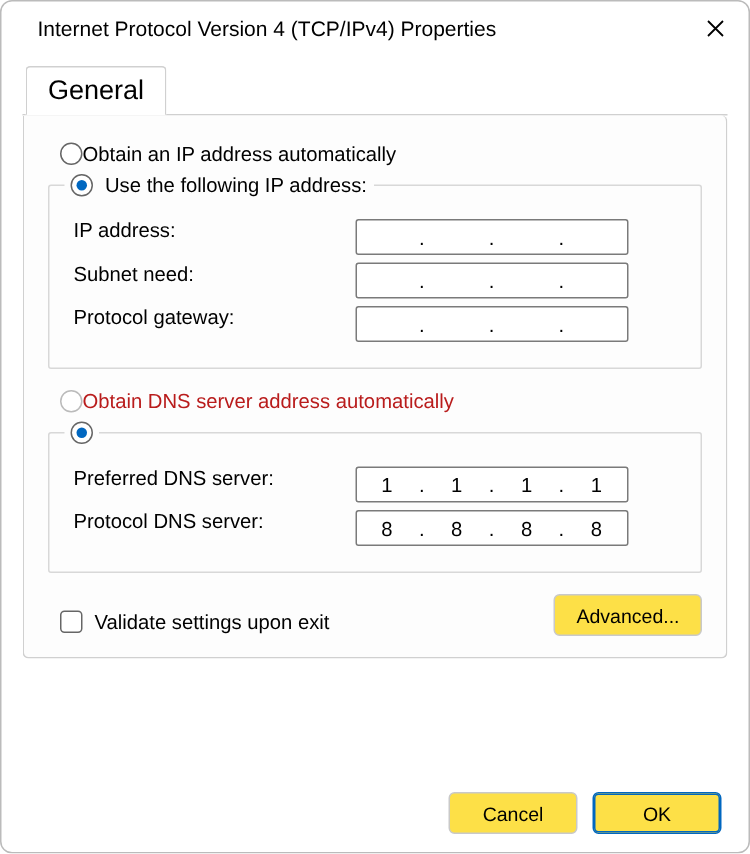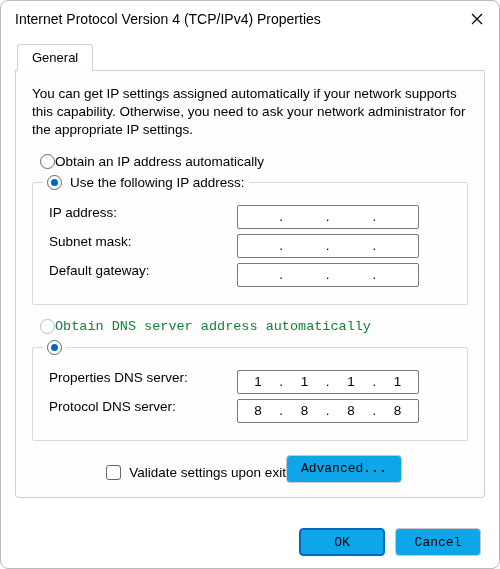--- a/index.html
+++ b/index.html
@@ -15,21 +15,21 @@
     width: 500px; height: 569px;
     border: 1px solid #bbb;
     border-radius: 8px;
     overflow: hidden;
     background: #fff;
     position: relative;
   }
   .titlebar {
     display: flex;
     align-items: center;
-    padding: 6px 10px 4px 14px;
+    padding: 6px 10px 4px 24px;
     height: 34px;
   }
   .titlebar .title {
     flex: 1;
     font-size: 14px;
     color: #000;
   }
   .close-icon {
     width: 24px; height: 24px;
     display: flex; align-items: center; justify-content: center;
@@ -47,21 +47,21 @@
   }
   .tab {
     padding: 5px 14px;
     border: 1px solid #d0d0d0;
     border-bottom: 1px solid #fff;
     border-radius: 3px 3px 0 0;
     background: #fff;
     position: relative;
     top: 1px;
     margin-left: 2px;
-    font-size: 13px;
+    font-size: 18px;
     cursor: pointer;
     text-align: center;
   }
   .tabpanel {
     border: 1px solid #d0d0d0;
     border-top: none;
     border-radius: 0 4px 4px 4px;
     padding: 14px 16px 14px 16px;
     background: #fdfdfd;
   }
@@ -71,21 +71,21 @@
     margin-bottom: 14px;
   }
   .radio-row {
     display: flex;
     align-items: center;
     gap: 0;
     margin: 4px 0 6px 8px;
     font-size: 13.5px;
     cursor: pointer;
   }
-  .radio-row.disabled { color: #15803d; cursor: default; font-family: Liberation Mono, monospace; }
+  .radio-row.disabled { color: #b91c1c; cursor: default; }
   .radio-dot {
     width: 15px; height: 15px;
     border: 1px solid #666;
     border-radius: 50%;
     display: inline-flex;
     align-items: center; justify-content: center;
     background: #fff;
     flex-shrink: 0;
   }
   .radio-row.disabled .radio-dot { border-color: #bbb; }
@@ -154,31 +154,31 @@
   }
   .checkbox {
     width: 15px; height: 15px;
     border: 1px solid #666;
     border-radius: 3px;
     background: #fff;
     flex-shrink: 0;
   }
   .adv-row {
     display: flex;
-    justify-content: center;
+    justify-content: space-between;
     align-items: center;
     margin-top: 8px;
   }
   .btn {
     min-width: 86px;
     height: 28px;
     border: 1px solid #c9c9c9;
     border-radius: 4px;
-    background: #0ea5e9;
-    font-family: Liberation Mono, monospace;
+    background: #fde047;
+    font-family: Liberation Sans, sans-serif;
     font-size: 13px;
     padding: 0 14px;
     cursor: pointer;
   }
   .btn.primary {
     border-color: #0067c0;
     box-shadow: inset 0 0 0 1px #0067c0;
   }
   .footer {
     position: absolute;
@@ -201,21 +201,20 @@
   </div>
 
   <div class="body">
 
     <div class="tabstrip">
       <div class="tab">General</div>
     </div>
 
     <div class="tabpanel">
 
-      <div class="intro">You can get IP settings assigned automatically if your network supports this capability. Otherwise, you need to ask your network administrator for the appropriate IP settings.</div>
 
       <div class="radio-row">
         <span class="radio-dot"></span>
         <span>Obtain an IP address automatically</span>
       </div>
 
       <fieldset class="group">
         <legend>
           <span class="radio-dot checked"></span>
           <span>Use the following IP address:</span>
@@ -227,33 +226,33 @@
             <span class="oct"></span>
               <span class="dot">.</span>
             <span class="oct"></span>
               <span class="dot">.</span>
             <span class="oct"></span>
               <span class="dot">.</span>
             <span class="oct"></span>
           </div>
         </div>
         <div class="field-row">
-          <label>Subnet mask:</label>
+          <label>Subnet need:</label>
           <div class="ip-input empty">
             <span class="oct"></span>
               <span class="dot">.</span>
             <span class="oct"></span>
               <span class="dot">.</span>
             <span class="oct"></span>
               <span class="dot">.</span>
             <span class="oct"></span>
           </div>
         </div>
         <div class="field-row">
-          <label>Default gateway:</label>
+          <label>Protocol gateway:</label>
           <div class="ip-input empty">
             <span class="oct"></span>
               <span class="dot">.</span>
             <span class="oct"></span>
               <span class="dot">.</span>
             <span class="oct"></span>
               <span class="dot">.</span>
             <span class="oct"></span>
           </div>
         </div>
@@ -263,21 +262,21 @@
         <span class="radio-dot"></span>
         <span>Obtain DNS server address automatically</span>
       </div>
 
       <fieldset class="group">
         <legend>
           <span class="radio-dot checked"></span>
         </legend>
 
         <div class="field-row">
-          <label>Properties DNS server:</label>
+          <label>Preferred DNS server:</label>
           <div class="ip-input">
             <span class="oct">1</span>
               <span class="dot">.</span>
             <span class="oct">1</span>
               <span class="dot">.</span>
             <span class="oct">1</span>
               <span class="dot">.</span>
             <span class="oct">1</span>
           </div>
         </div>
@@ -300,17 +299,17 @@
           <span class="checkbox"></span>
           <span>Validate settings upon exit</span>
         </div>
         <button class="btn">Advanced...</button>
       </div>
 
     </div>
   </div>
 
   <div class="footer">
+    <button class="btn">Cancel</button>
     <button class="btn primary">OK</button>
-    <button class="btn">Cancel</button>
   </div>
 
 </div>
 
 </body></html>

